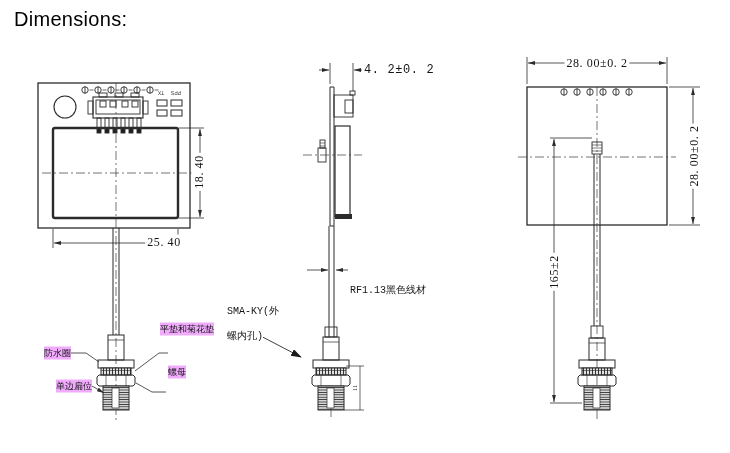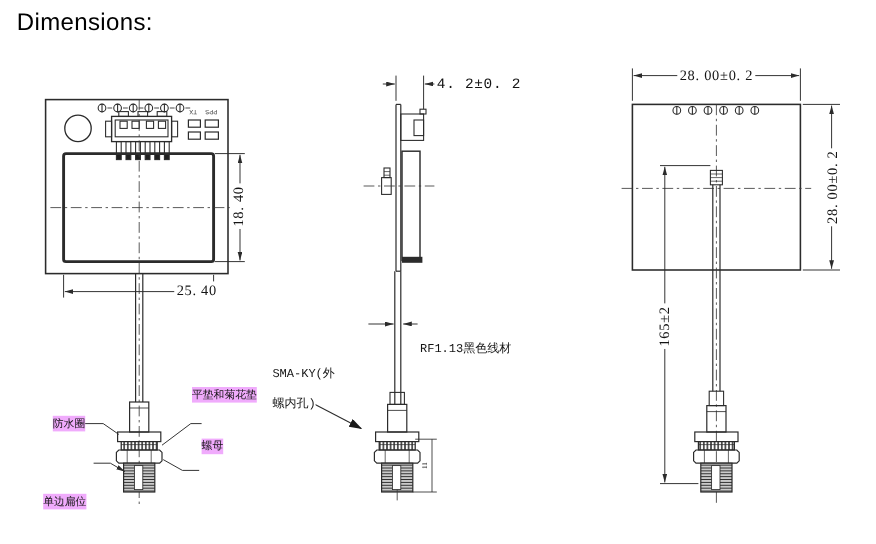--- a/index.html
+++ b/index.html
@@ -283,21 +283,21 @@
 </svg>
 
   <div class="txt title">Dimensions:</div>
 
   <div class="txt silk" style="left:161px;top:93px;">TX</div>
   <div class="txt silk" style="left:176px;top:93px;">PPS</div>
   <div class="txt dim rot" style="left:199px;top:172px;">18. 40</div>
   <div class="txt dim ctr" style="left:164px;top:242px;">25. 40</div>
   <div class="txt cjk lft" style="left:44px;top:353px;">防水圈</div>
   <div class="txt cjk lft" style="left:160px;top:329px;">平垫和菊花垫</div>
-  <div class="txt cjk lft" style="left:36px;top:386px;margin-top:32px;">单边扁位</div>
+  <div class="txt cjk lft" style="left:56px;top:386px;">单边扁位</div>
   <div class="txt cjk lft" style="left:168px;top:372px;">螺母</div>
 
   <div class="txt dim lft" style="left:362px;top:70px;">4. 2±0. 2</div>
   <div class="txt cjk-md lft" style="left:350px;top:270px;margin-top:20px;">RF1.13黑色线材</div>
   <div class="txt cjk-md lft" style="left:227px;top:311px;">SMA-KY(外</div>
   <div class="txt cjk-md lft" style="left:227px;top:336px;">螺内孔)</div>
   <div class="txt rot" style="left:355px;top:388px;font-size:6px;font-family:'Liberation Serif',serif;background:#fff;">11</div>
 
   <div class="txt dim ctr" style="left:597px;top:63px;">28. 00±0. 2</div>
   <div class="txt dim rot" style="left:694px;top:156px;">28. 00±0. 2</div>

